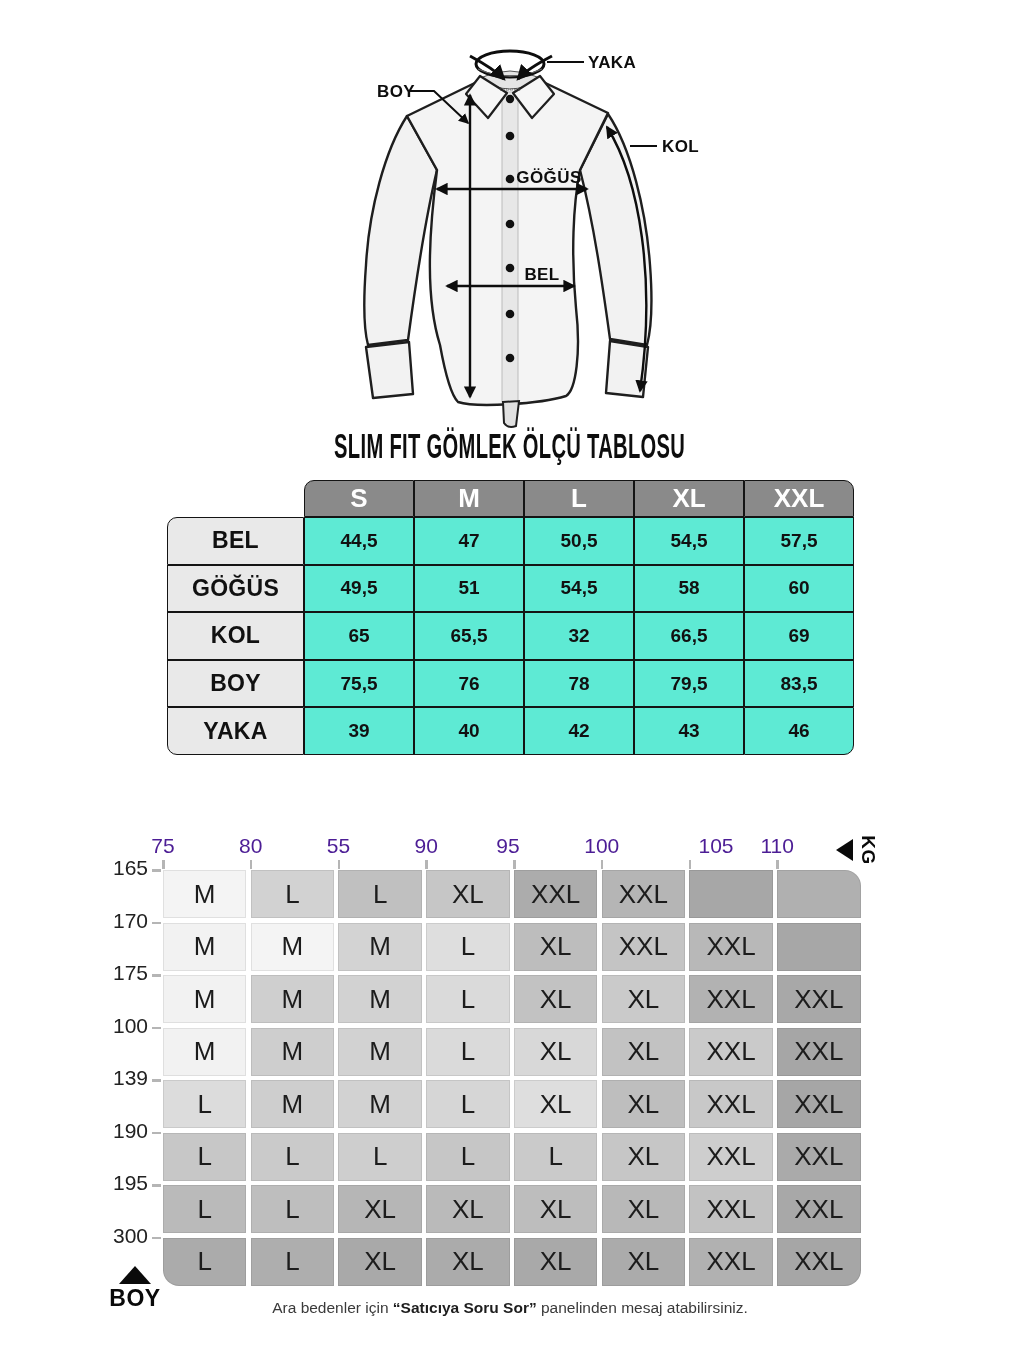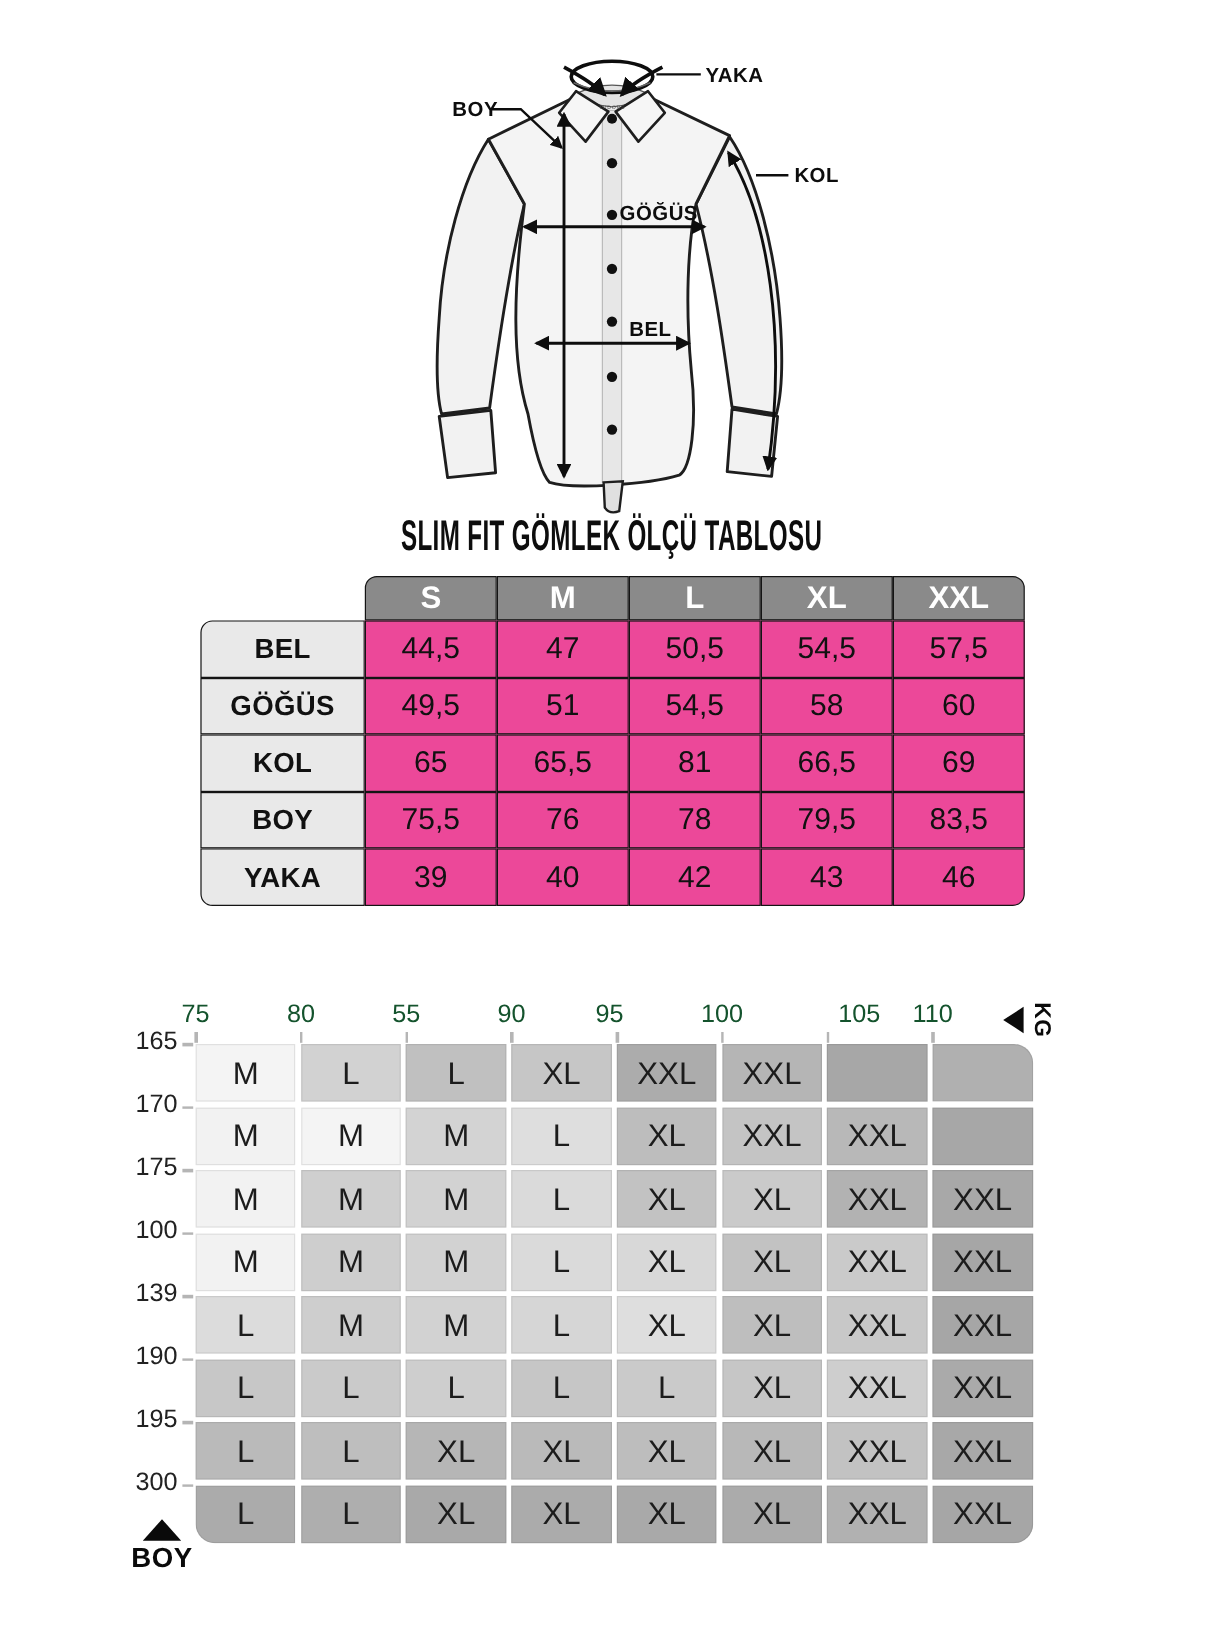--- a/index.html
+++ b/index.html
@@ -17,35 +17,35 @@
   .size-table{position:absolute;left:167px;top:480px;display:grid;
     grid-template-columns:137px repeat(5,110px);grid-template-rows:37px repeat(5,47.6px);}
   .size-table>div{display:flex;align-items:center;justify-content:center;border:1.6px solid #141414;box-sizing:border-box;}
   .size-table .corner{border:none;background:transparent;}
   .size-table .hc{background:#8a8a8a;color:#fff;font-weight:700;font-size:26px;}
   .size-table .hc.first{border-radius:10px 0 0 0;}
   .size-table .hc.last{border-radius:0 10px 0 0;}
   .size-table .lc{background:#e9e9e9;font-weight:700;font-size:23px;letter-spacing:.3px;}
   .size-table .lc.first{border-radius:10px 0 0 0;}
   .size-table .lc.last{border-radius:0 0 0 10px;}
-  .size-table .vc{background:#ec4899;font-weight:400;font-size:25px;}
+  .size-table .vc{background:#5eead4;font-weight:700;font-size:19px;}
   .size-table .vc.br{border-radius:0 0 10px 0;}
 
   
   .matrix{position:absolute;left:163px;top:870px;display:grid;
     grid-template-columns:repeat(8,83.4px);grid-auto-rows:48.2px;column-gap:4.35px;row-gap:4.35px;}
   .mcell{display:flex;align-items:center;justify-content:center;font-size:26px;font-weight:500;
     color:#1c1c1c;border:1px solid rgba(0,0,0,.08);box-sizing:border-box;}
   .mcell.tr{border-top-right-radius:16px;}
   .mcell.bl{border-bottom-left-radius:16px;}
   .mcell.br{border-bottom-right-radius:16px;}
 
   
   .kg-axis{position:absolute;left:163px;top:834px;width:700px;height:36px;}
-  .kg-axis .num{position:absolute;top:0;width:60px;text-align:center;font-size:21px;font-weight:500;color:#14532d;}
+  .kg-axis .num{position:absolute;top:0;width:60px;text-align:center;font-size:21px;font-weight:500;color:#4c1d95;}
   .kg-axis .tick{position:absolute;top:26px;width:2.5px;height:9px;background:#b5b5b5;}
   .kg-marker{position:absolute;left:836px;top:835px;display:flex;align-items:center;height:30px;}
   .kg-marker .tri{width:0;height:0;border-top:11px solid transparent;border-bottom:11px solid transparent;border-right:17px solid #0a0a0a;}
   .kg-marker .kg{display:inline-block;transform:rotate(90deg);font-weight:700;font-size:19px;letter-spacing:.5px;color:#0a0a0a;}
   .h-axis .num{position:absolute;left:102px;width:46px;text-align:right;font-size:21px;font-weight:500;color:#222;}
   .h-axis .tick{position:absolute;left:152px;width:9px;height:2.5px;background:#b5b5b5;}
   .boy-marker{position:absolute;left:105px;top:1266px;width:60px;text-align:center;}
   .boy-marker .tri{width:0;height:0;margin:0 auto;border-left:16px solid transparent;border-right:16px solid transparent;border-bottom:18px solid #0a0a0a;}
   .boy-marker .lbl{font-weight:800;font-size:23px;letter-spacing:.5px;color:#0a0a0a;margin-top:1px;}
 
@@ -137,21 +137,21 @@
       <div class="vc">57,5</div>
       <div class="lc">GÖĞÜS</div>
       <div class="vc">49,5</div>
       <div class="vc">51</div>
       <div class="vc">54,5</div>
       <div class="vc">58</div>
       <div class="vc">60</div>
       <div class="lc">KOL</div>
       <div class="vc">65</div>
       <div class="vc">65,5</div>
-      <div class="vc">81</div>
+      <div class="vc">32</div>
       <div class="vc">66,5</div>
       <div class="vc">69</div>
       <div class="lc">BOY</div>
       <div class="vc">75,5</div>
       <div class="vc">76</div>
       <div class="vc">78</div>
       <div class="vc">79,5</div>
       <div class="vc">83,5</div>
       <div class="lc last">YAKA</div>
       <div class="vc">39</div>
@@ -268,14 +268,15 @@
       <div class="mcell" style="background: rgb(171, 171, 171);">XL</div>
       <div class="mcell" style="background: rgb(177, 177, 177);">XXL</div>
       <div class="mcell br" style="background: rgb(166, 166, 166);">XXL</div>
     </div>
 
   <div class="boy-marker">
     <div class="tri"></div>
     <div class="lbl">BOY</div>
   </div>
 
+  <div class="footer"><span>Ara bedenler için </span><b>“Satıcıya Soru Sor”</b><span> panelinden mesaj atabilirsiniz.</span></div>
 
 </div>
 
 </body></html>

